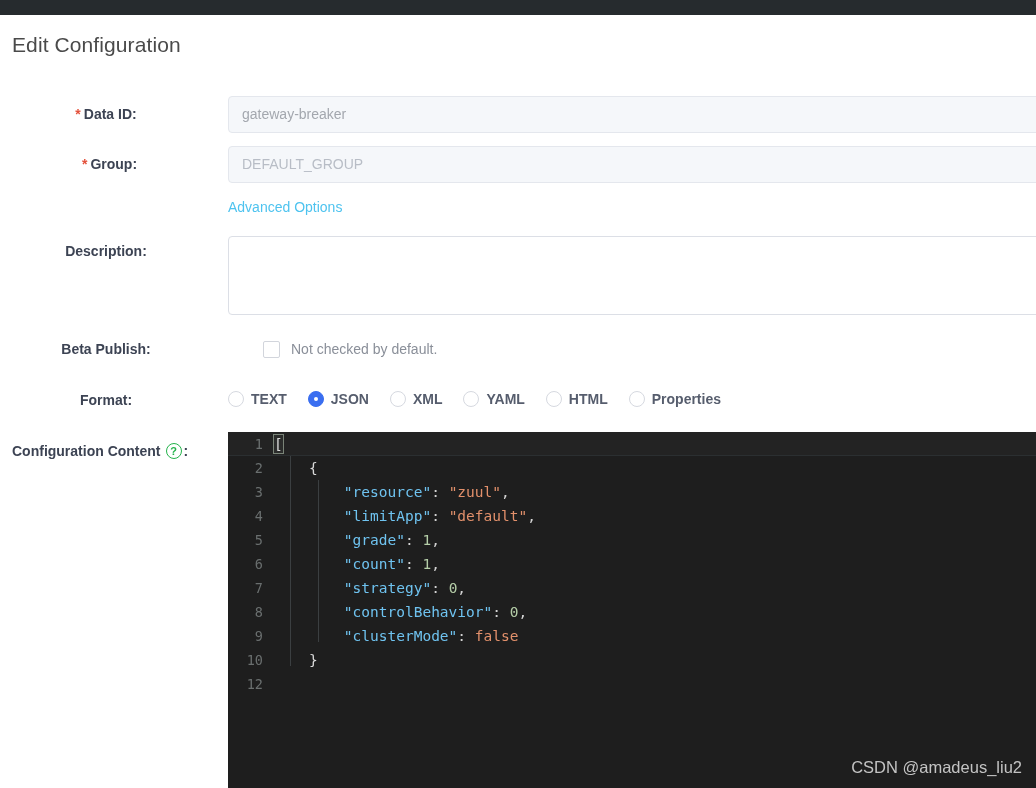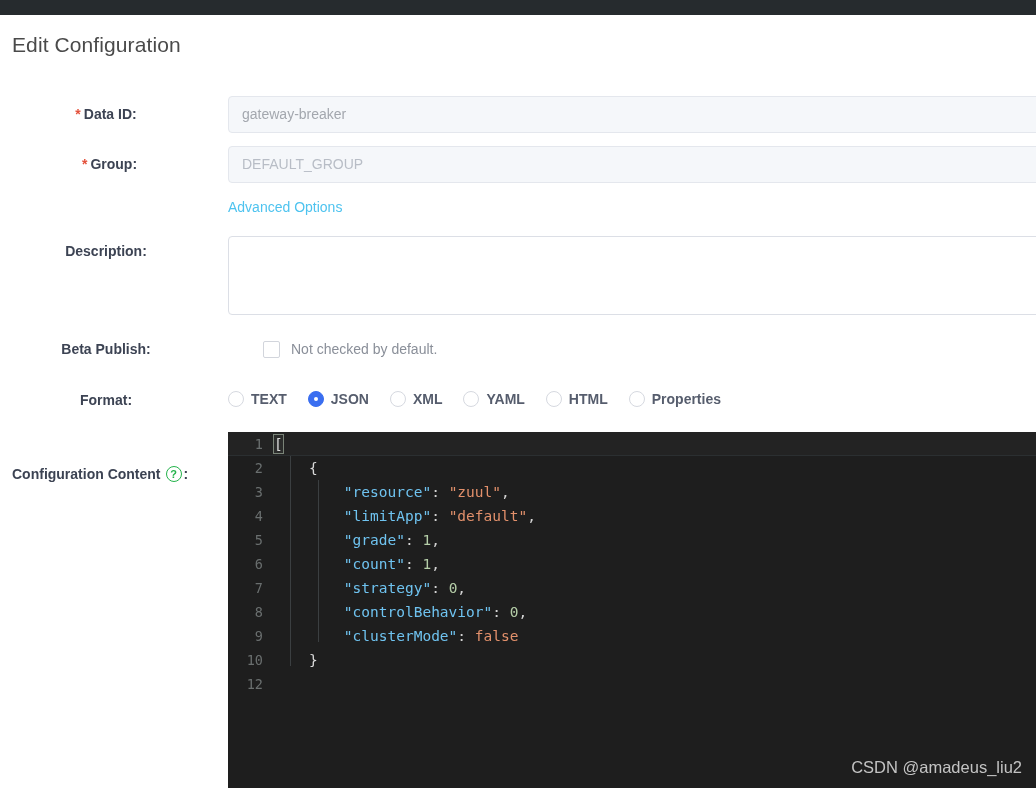--- a/index.html
+++ b/index.html
@@ -162,21 +162,21 @@
     font-size: 14px;
     font-weight: bold;
     color: #565d6d;
     white-space: nowrap;
   }
 
   
   .cfg-label {
     position: absolute;
     left: 12px;
-    top: 466px;
+    top: 443px;
     display: flex;
     align-items: center;
     font-size: 14px;
     font-weight: bold;
     color: #3c4353;
     white-space: nowrap;
     text-align: center;
   }
   .help-icon {
     display: inline-flex;

